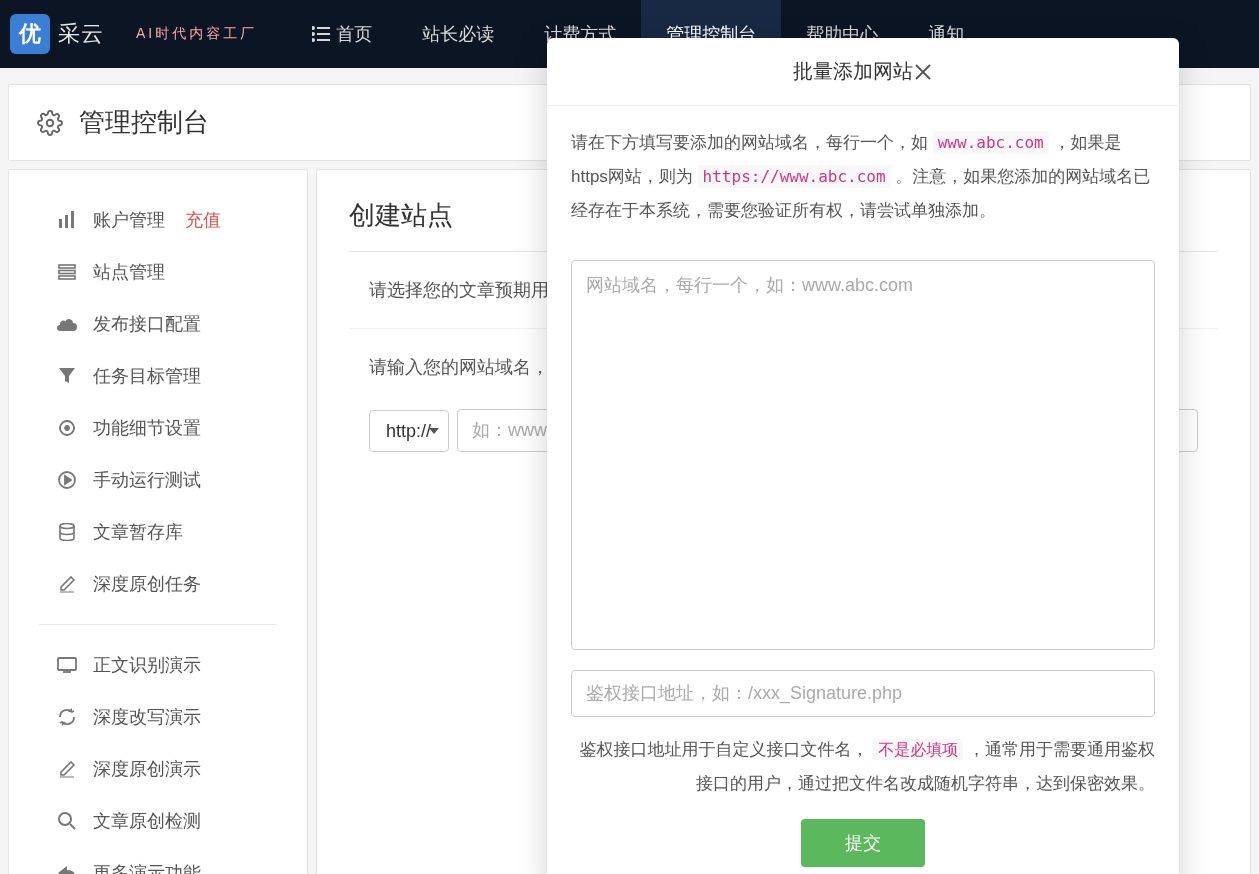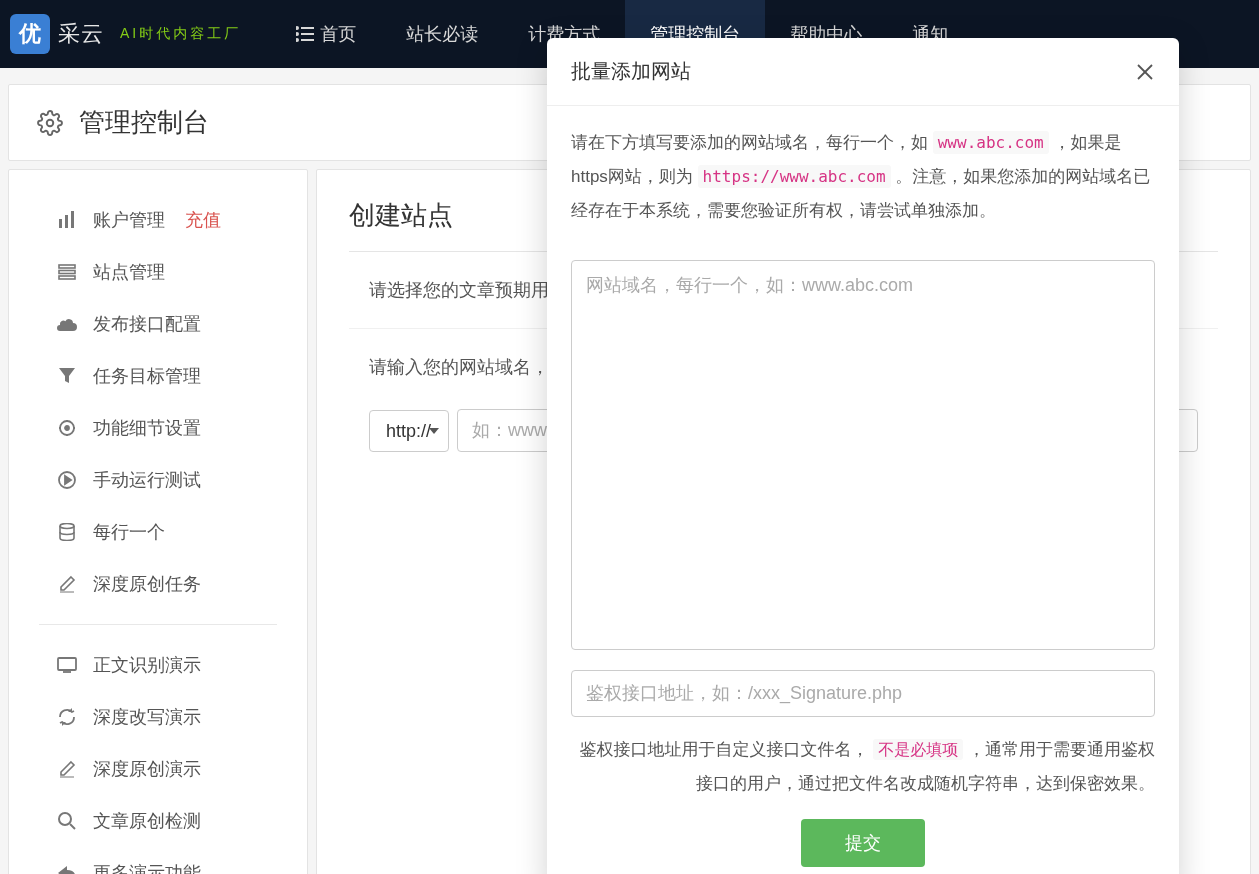--- a/index.html
+++ b/index.html
@@ -1,21 +1,21 @@
 <!DOCTYPE html>
 <html><head>
 <meta charset="utf-8">
 <style>
 * { box-sizing: border-box; margin: 0; padding: 0; }
 body { font-family: "Microsoft YaHei", "PingFang SC", -apple-system, sans-serif; background: #f5f5f5; width: 1259px; height: 874px; overflow: hidden; position: relative; }
 .top-nav { background: #0c1524; height: 68px; display: flex; align-items: center; padding: 0 10px; }
 .logo { display: flex; align-items: center; gap: 8px; margin-right: 30px; }
 .logo-mark { width: 40px; height: 40px; background: #3a7fd4; border-radius: 6px; display: flex; align-items: center; justify-content: center; color: #fff; font-size: 22px; font-weight: bold; }
 .logo-text { color: #e8e8e8; font-size: 22px; font-weight: 500; letter-spacing: 1px; }
-.logo-sub { color: #84cc16; font-size: 14px; margin-left: 8px; letter-spacing: 3px; }
+.logo-sub { color: #fca5a5; font-size: 14px; margin-left: 24px; letter-spacing: 3px; }
 .nav-items { display: flex; align-items: center; height: 100%; }
 .nav-item { color: #d8d8d8; font-size: 18px; padding: 0 25px; height: 100%; display: flex; align-items: center; cursor: pointer; gap: 6px; }
 .nav-item.active { background: #182943; color: #fff; }
 .content { padding: 16px 8px; display: flex; gap: 8px; }
 .panel { background: #fff; border: 1px solid #e3e3e3; border-radius: 2px; }
 .console-bar { width: 100%; padding: 20px 28px; display: flex; align-items: center; gap: 16px; margin-bottom: 8px; }
 .console-title { font-size: 26px; color: #333; font-weight: 400; }
 .gear-icon-svg { width: 26px; height: 26px; }
 .lower { display: flex; gap: 8px; width: 100%; }
 .sidebar { width: 300px; padding: 24px 0; }
@@ -29,21 +29,21 @@
 .field-row { padding: 26px 20px; border-bottom: 1px solid #f0f0f0; }
 .field-label { color: #555; font-size: 18px; }
 .input-row { padding: 20px 20px; display: flex; gap: 8px; align-items: center; }
 .select { border: 1px solid #ccc; border-radius: 4px; padding: 10px 16px 10px 16px; font-size: 18px; color: #333; background: #fff; appearance: none; position: relative; }
 .select-wrap { position: relative; display: inline-block; }
 .select-wrap::after { content: ""; position: absolute; right: 10px; top: 50%; width: 0; height: 0; border-left: 5px solid transparent; border-right: 5px solid transparent; border-top: 6px solid #555; transform: translateY(-50%); pointer-events: none; }
 .text-input { border: 1px solid #ccc; border-radius: 4px; padding: 10px 14px; font-size: 18px; flex: 1; color: #333; }
 .text-input::placeholder { color: #aaa; }
 .overlay { position: absolute; inset: 0; pointer-events: none; }
 .modal { position: absolute; left: 547px; top: 38px; width: 632px; background: #fff; border-radius: 6px; box-shadow: 0 8px 32px rgba(0,0,0,0.18); pointer-events: auto; }
-.modal-header { display: flex; align-items: center; justify-content: space-between; padding: 20px 24px; border-bottom: 1px solid #eee; }
+.modal-header { display: flex; align-items: center; justify-content: center; padding: 20px 24px; border-bottom: 1px solid #eee; }
 .modal-title { font-size: 20px; color: #333; }
 .modal-close { cursor: pointer; color: #555; }
 .modal-body { padding: 20px 24px 24px; }
 .modal-hint { color: #555; font-size: 17px; line-height: 2.0; margin-bottom: 32px; }
 .modal-hint code { color: #d63384; font-family: "SFMono-Regular", Consolas, monospace; background: #f8f8f8; padding: 2px 5px; border-radius: 3px; font-size: 16px; }
 .textarea { width: 100%; height: 390px; border: 1px solid #ccc; border-radius: 4px; padding: 12px 14px; font-size: 18px; resize: none; font-family: inherit; color: #333; }
 .textarea::placeholder { color: #aaa; }
 .auth-input { width: 100%; border: 1px solid #ccc; border-radius: 4px; padding: 12px 14px; font-size: 18px; margin-top: 16px; }
 .auth-input::placeholder { color: #aaa; }
 .auth-hint { color: #555; font-size: 17px; line-height: 2.0; margin-top: 16px; text-align: right; }
@@ -168,21 +168,21 @@
               <span>手动运行测试</span>
             </li>
             <li class="side-item">
               <span class="icn">
                 <svg width="16" height="18" viewBox="0 0 16 18" fill="none" stroke="#777" stroke-width="1.6">
                   <ellipse cx="8" cy="3" rx="7" ry="2.5"></ellipse>
                   <path d="M1 3v12c0 1.4 3.1 2.5 7 2.5s7-1.1 7-2.5V3"></path>
                   <path d="M1 9c0 1.4 3.1 2.5 7 2.5s7-1.1 7-2.5"></path>
                 </svg>
               </span>
-              <span>每行一个</span>
+              <span>文章暂存库</span>
             </li>
             <li class="side-item">
               <span class="icn">
                 <svg width="18" height="18" viewBox="0 0 18 18" fill="none" stroke="#777" stroke-width="1.6">
                   <path d="M13 2l3 3L6 15H3v-3z"></path>
                   <path d="M2 17h14" stroke-width="1"></path>
                 </svg>
               </span>
               <span>深度原创任务</span>
             </li>

